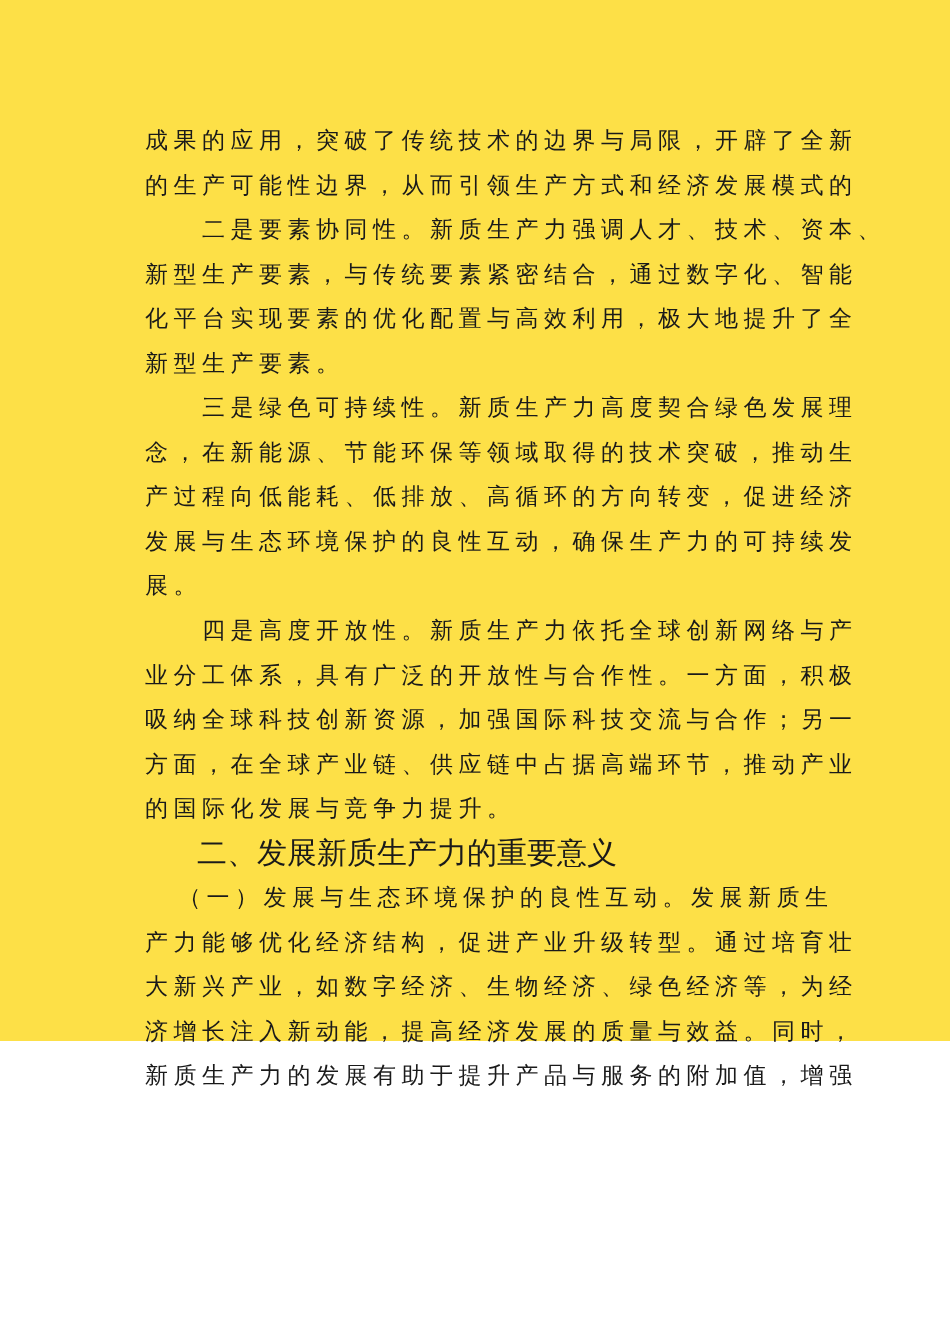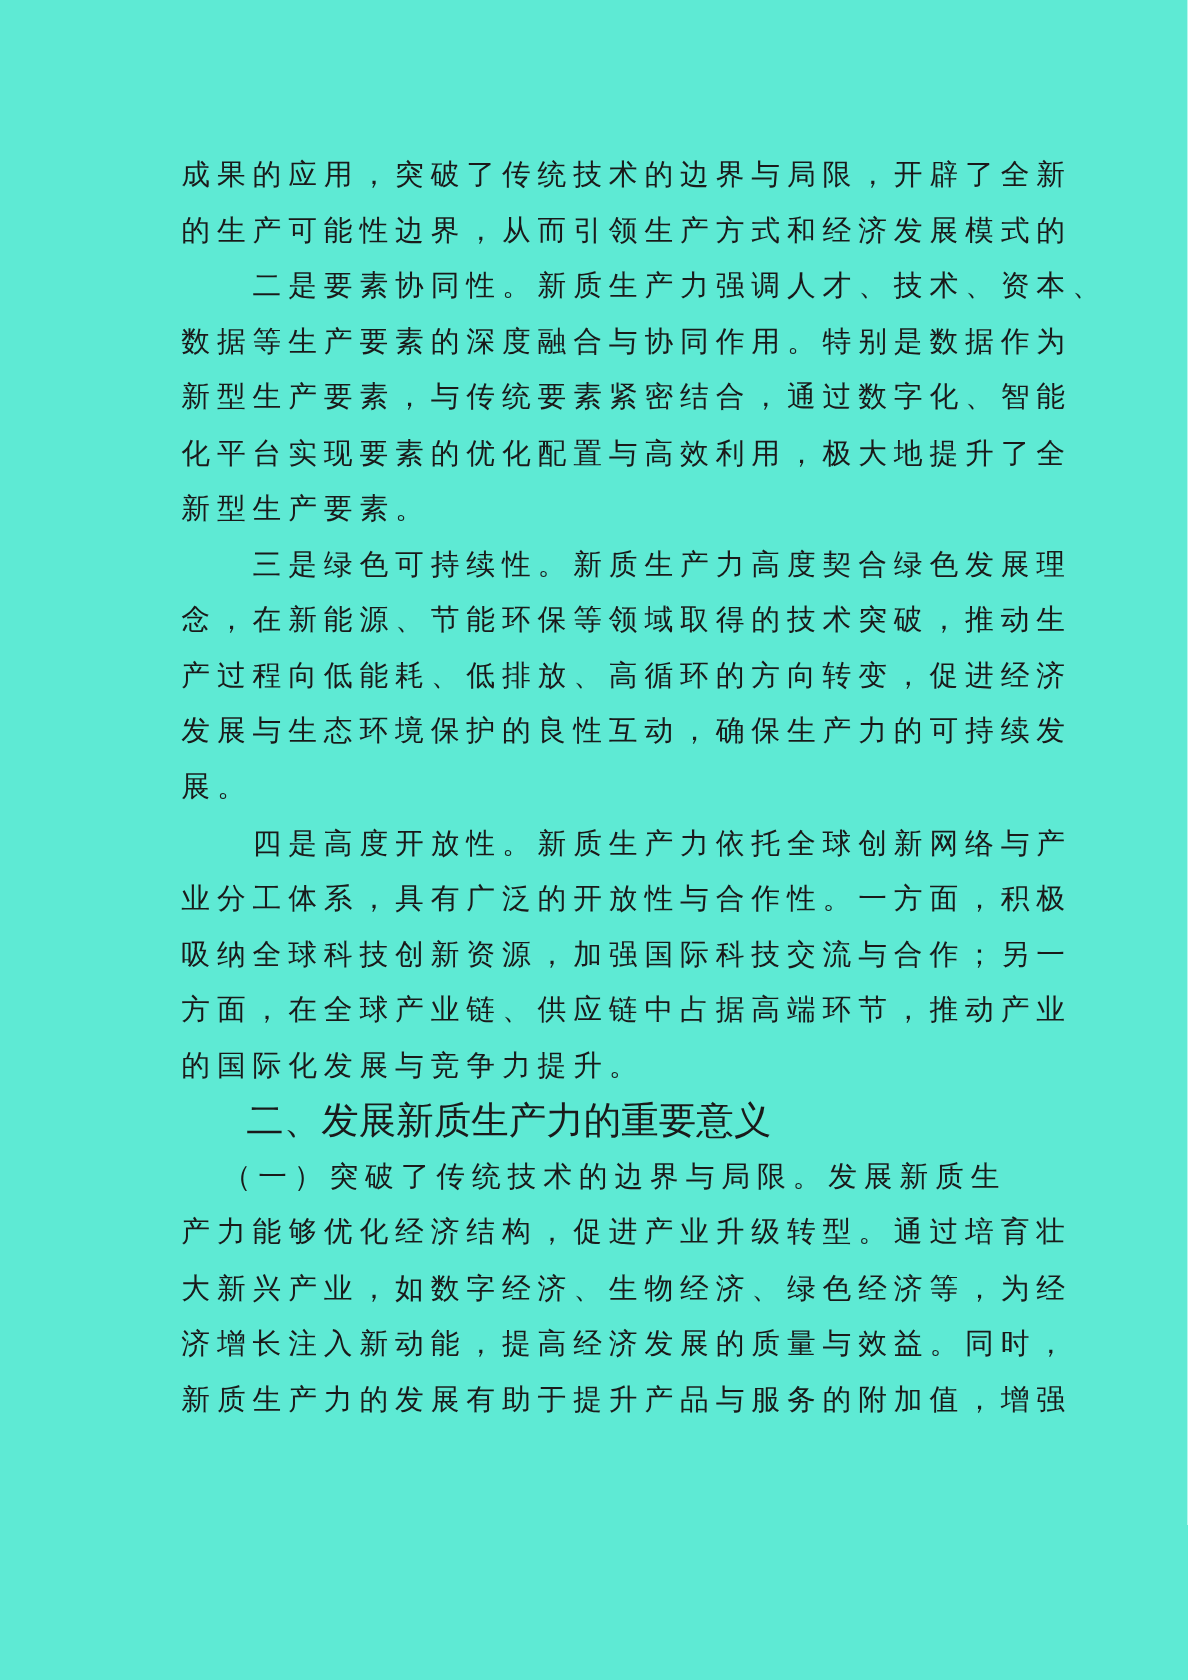--- a/index.html
+++ b/index.html
@@ -13,22 +13,22 @@
       position: relative;
       overflow: hidden;
       font-family: "DejaVu Serif", "Liberation Serif", serif;
       color: #1a1a1a;
     }
     .page {
       position: absolute;
       left: 0;
       top: 0;
       width: 950px;
-      height: 1344px;
-      background: #5eead4;
+      height: 1041px;
+      background: #fde047;
     }
     .body-text {
       position: absolute;
       left: 145px;
       top: 118px;
       width: 700px;
     }
     .line {
       height: 44.55px;
       line-height: 44.55px;
@@ -57,39 +57,38 @@
 </head>
 <body>
 
 <div class="page">
   <div class="body-text">
 
     <div class="line">成果的应用，突破了传统技术的边界与局限，开辟了全新</div>
     <div class="line">的生产可能性边界，从而引领生产方式和经济发展模式的</div>
 
     <div class="line indent"><span class="lead">二是要素协同性。</span><span>新质生产力强调人才、技术、资本、</span></div>
-    <div class="line">数据等生产要素的深度融合与协同作用。特别是数据作为</div>
     <div class="line">新型生产要素，与传统要素紧密结合，通过数字化、智能</div>
     <div class="line">化平台实现要素的优化配置与高效利用，极大地提升了全</div>
     <div class="line">新型生产要素。</div>
 
     <div class="line indent"><span class="lead">三是绿色可持续性。</span><span>新质生产力高度契合绿色发展理</span></div>
     <div class="line">念，在新能源、节能环保等领域取得的技术突破，推动生</div>
     <div class="line">产过程向低能耗、低排放、高循环的方向转变，促进经济</div>
     <div class="line">发展与生态环境保护的良性互动，确保生产力的可持续发</div>
     <div class="line">展。</div>
 
     <div class="line indent"><span class="lead">四是高度开放性。</span><span>新质生产力依托全球创新网络与产</span></div>
     <div class="line">业分工体系，具有广泛的开放性与合作性。一方面，积极</div>
     <div class="line">吸纳全球科技创新资源，加强国际科技交流与合作；另一</div>
     <div class="line">方面，在全球产业链、供应链中占据高端环节，推动产业</div>
     <div class="line">的国际化发展与竞争力提升。</div>
 
     <div class="line heading">二、发展新质生产力的重要意义</div>
 
-    <div class="line sub-indent"><span class="lead">（一）突破了传统技术的边界与局限。</span><span>发展新质生</span></div>
+    <div class="line sub-indent"><span class="lead">（一）发展与生态环境保护的良性互动。</span><span>发展新质生</span></div>
     <div class="line">产力能够优化经济结构，促进产业升级转型。通过培育壮</div>
     <div class="line">大新兴产业，如数字经济、生物经济、绿色经济等，为经</div>
     <div class="line">济增长注入新动能，提高经济发展的质量与效益。同时，</div>
     <div class="line">新质生产力的发展有助于提升产品与服务的附加值，增强</div>
 
   </div>
 </div>
 
 </body></html>

